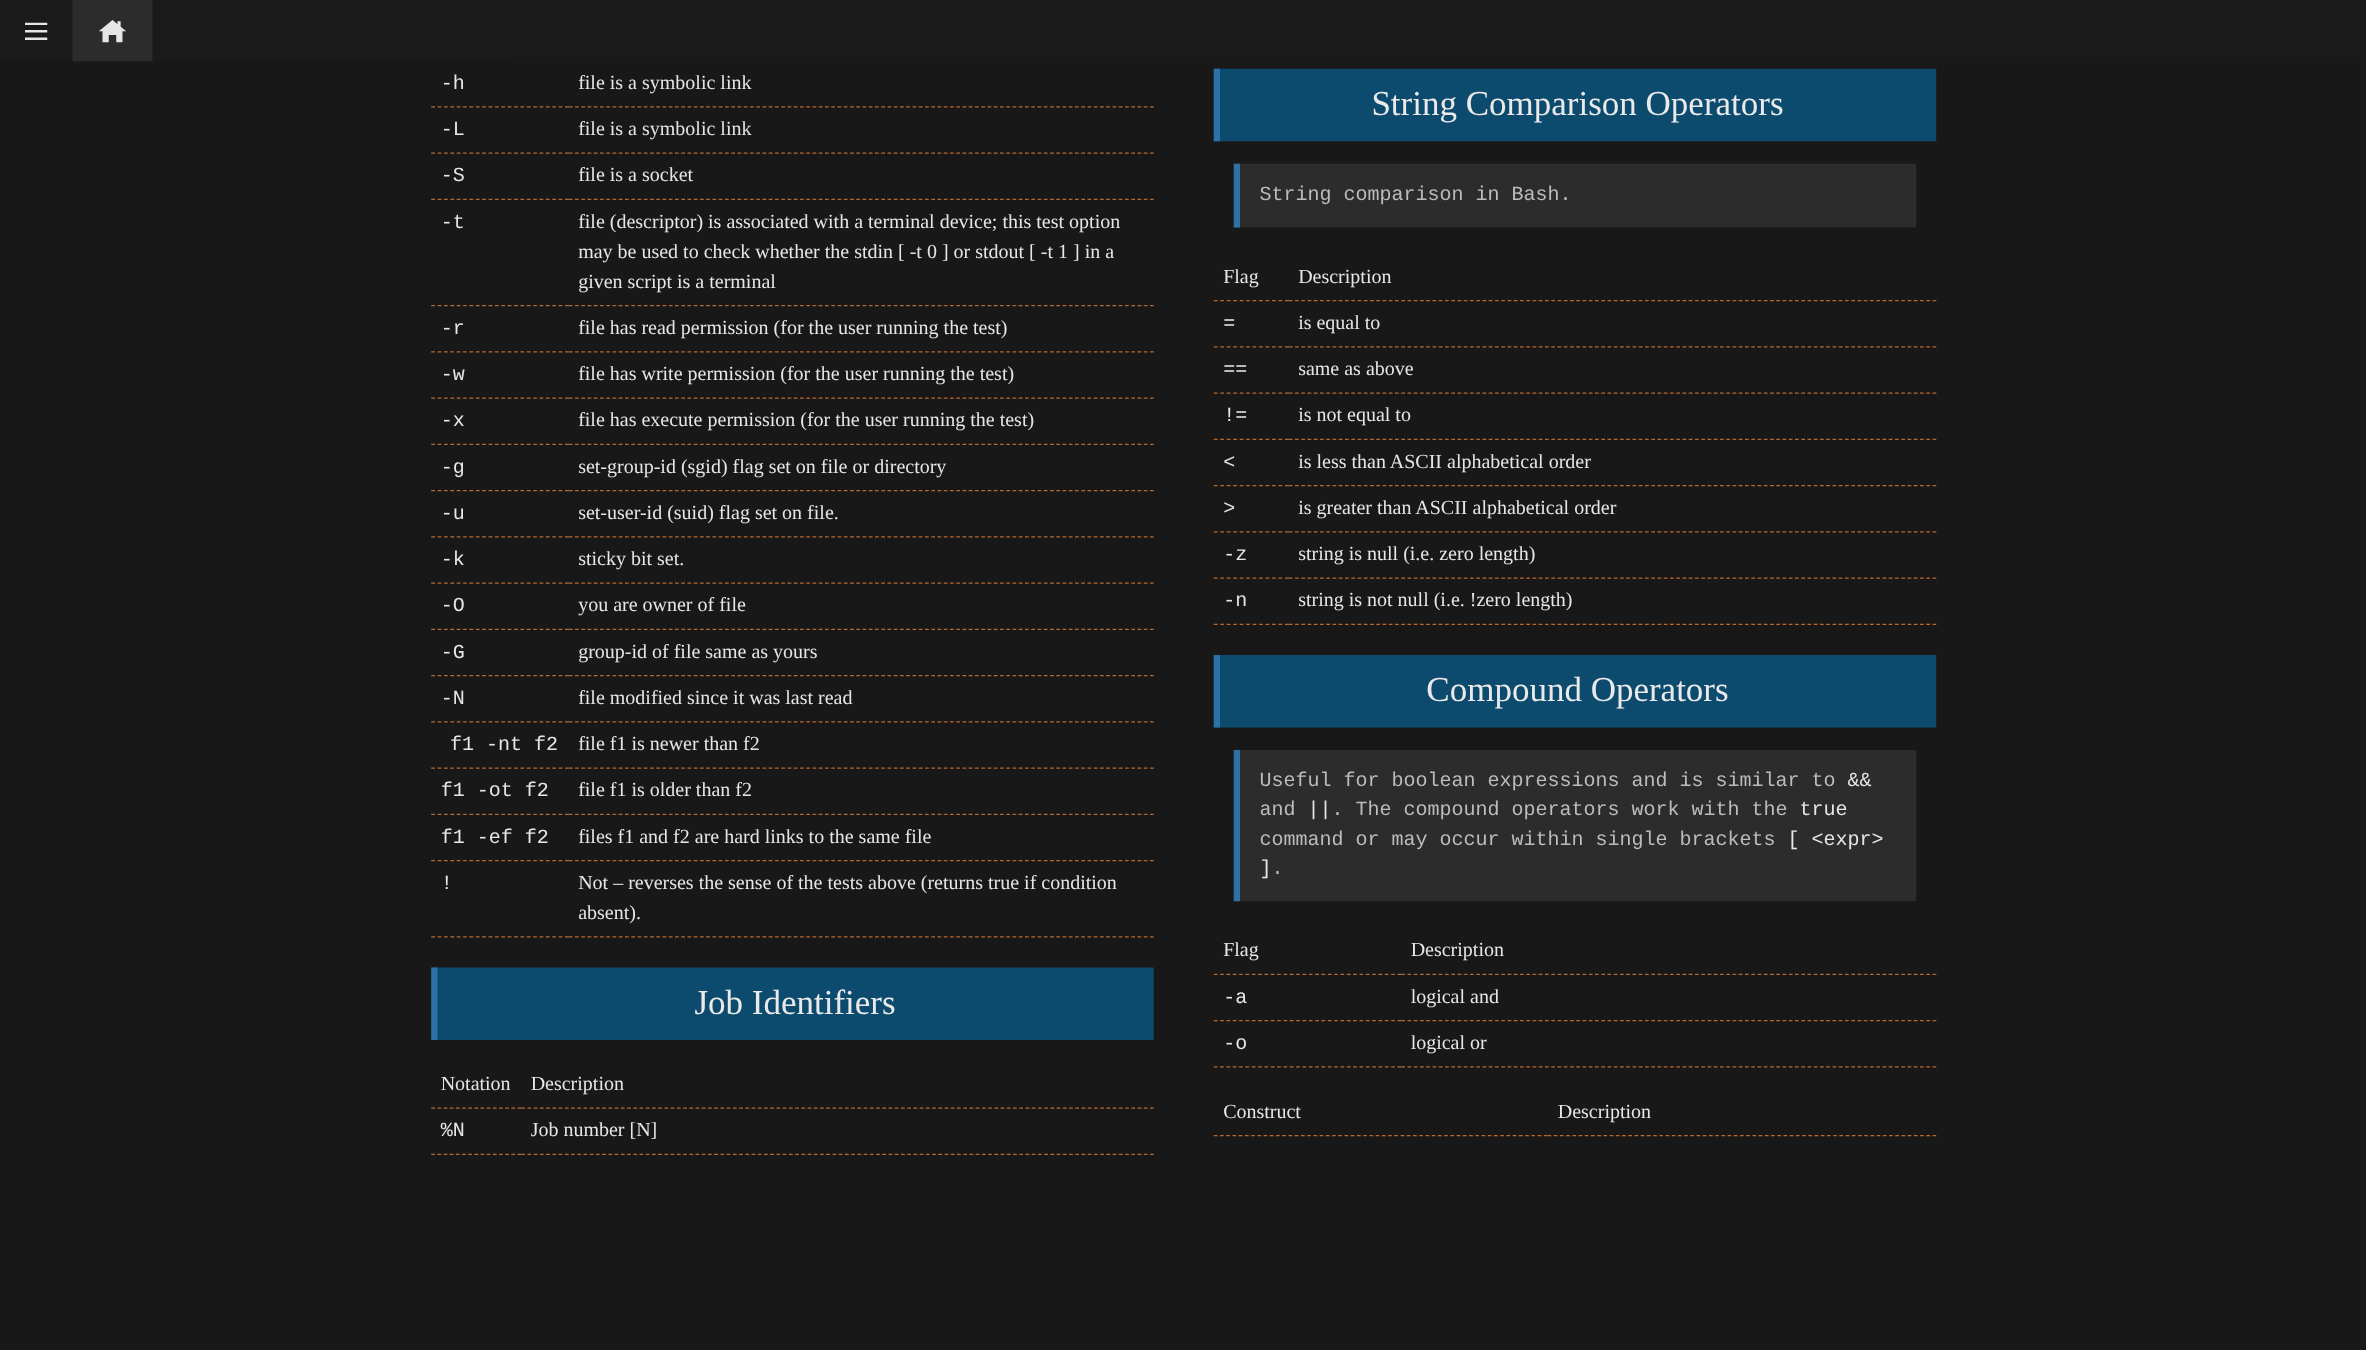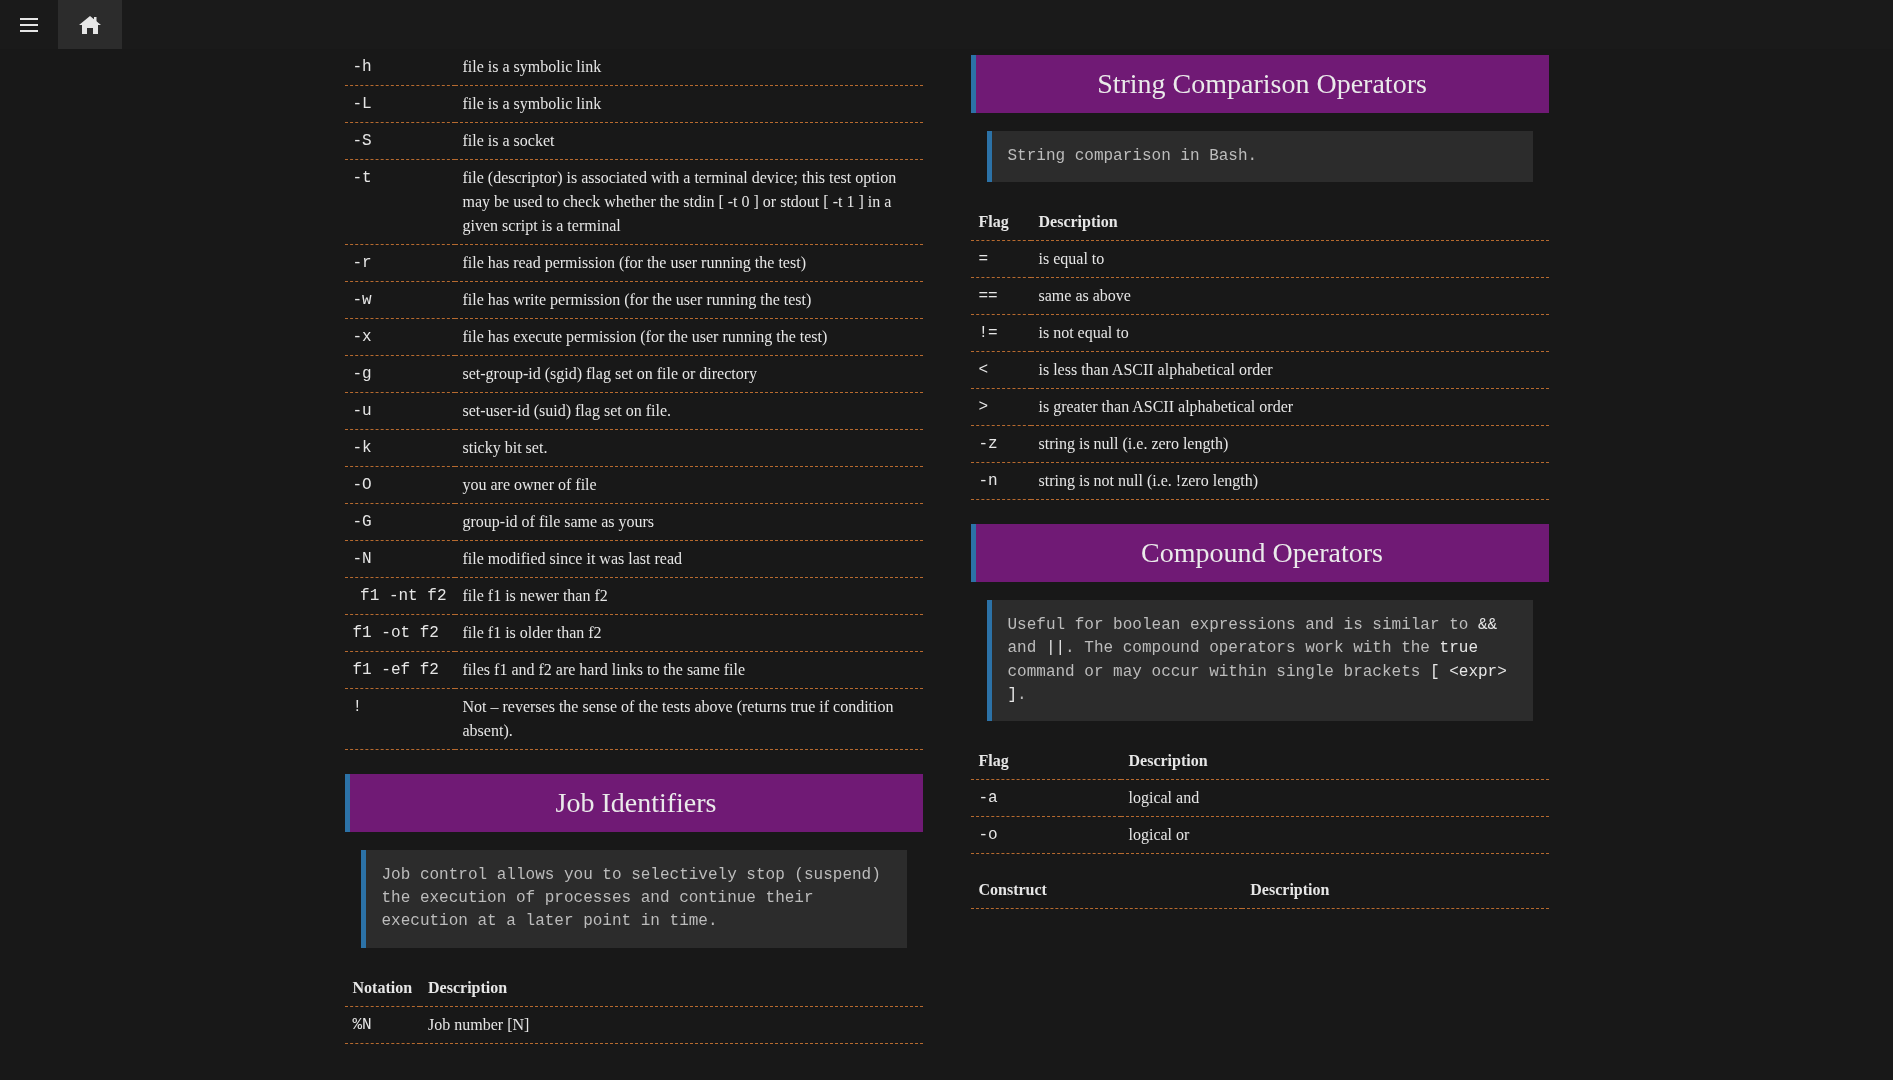--- a/index.html
+++ b/index.html
@@ -2,25 +2,25 @@
 <html><head>
 <meta charset="utf-8">
 <style>
 *{box-sizing:border-box;margin:0;padding:0}
 body{background:#181818;color:#e6e6e6;font-family:Georgia,'Times New Roman',serif;font-size:16px;line-height:1.5}
 .topbar{position:fixed;top:0;left:0;right:0;height:49px;background:#1a1a1a;display:flex;align-items:center;z-index:10}
 .menu-btn{width:58px;height:49px;display:flex;align-items:center;justify-content:center;color:#e6e6e6;cursor:pointer}
 .home-btn{width:64px;height:49px;display:flex;align-items:center;justify-content:center;background:#2c2c2c;color:#e6e6e6;cursor:pointer}
 .content{padding-top:49px;max-width:1244px;margin:0 auto;display:flex;gap:48px;padding-left:20px;padding-right:20px}
 .col{flex:1;min-width:0}
-.section-heading{background:#701a75;border-left:5px solid #2c72a7;text-align:center;font-size:28px;font-weight:400;color:#eaeaea;padding:8px 12px;margin:24px 0 18px}
+.section-heading{background:#0c4a6e;border-left:5px solid #2c72a7;text-align:center;font-size:28px;font-weight:400;color:#eaeaea;padding:8px 12px;margin:24px 0 18px}
 .blockquote{background:#2c2c2c;border-left:5px solid #2c72a7;padding:14px 16px;margin:0 16px 22px;font-family:'Courier New',monospace;font-size:16px;color:#bcbcbc;line-height:1.45}
 .blockquote .kw{color:#e6e6e6}
 table{width:100%;border-collapse:collapse;margin-bottom:18px}
-th{text-align:left;font-weight:700;color:#e6e6e6;padding:6px 8px;border-bottom:1px dashed #b76a2f;font-family:Georgia,serif}
+th{text-align:left;font-weight:400;color:#e6e6e6;padding:6px 8px;border-bottom:1px dashed #b76a2f;font-family:Georgia,serif}
 td{padding:6px 8px;border-bottom:1px dashed #b76a2f;vertical-align:top;color:#e6e6e6}
 td.flag{font-family:'Courier New',monospace;white-space:nowrap}
 svg{display:block}
 </style>
 </head>
 <body>
 
 <div class="topbar">
   <div class="menu-btn">
     <svg width="18" height="14" viewBox="0 0 18 14">
@@ -108,21 +108,20 @@
             <td>files f1 and f2 are hard links to the same file</td>
           </tr>
           <tr>
             <td class="flag" style="width: 110px;">!</td>
             <td>Not – reverses the sense of the tests above (returns true if condition absent).</td>
           </tr>
         </tbody>
     </table>
 
     <h2 class="section-heading">Job Identifiers</h2>
-    <div class="blockquote">Job control allows you to selectively stop (suspend) the execution of processes and continue their execution at a later point in time.</div>
 
     <table>
       <thead>
           <tr>
         <th>Notation</th>
         <th>Description</th>
       </tr>
         </thead>
       <tbody id="job-identifiers-body">
           <tr>

